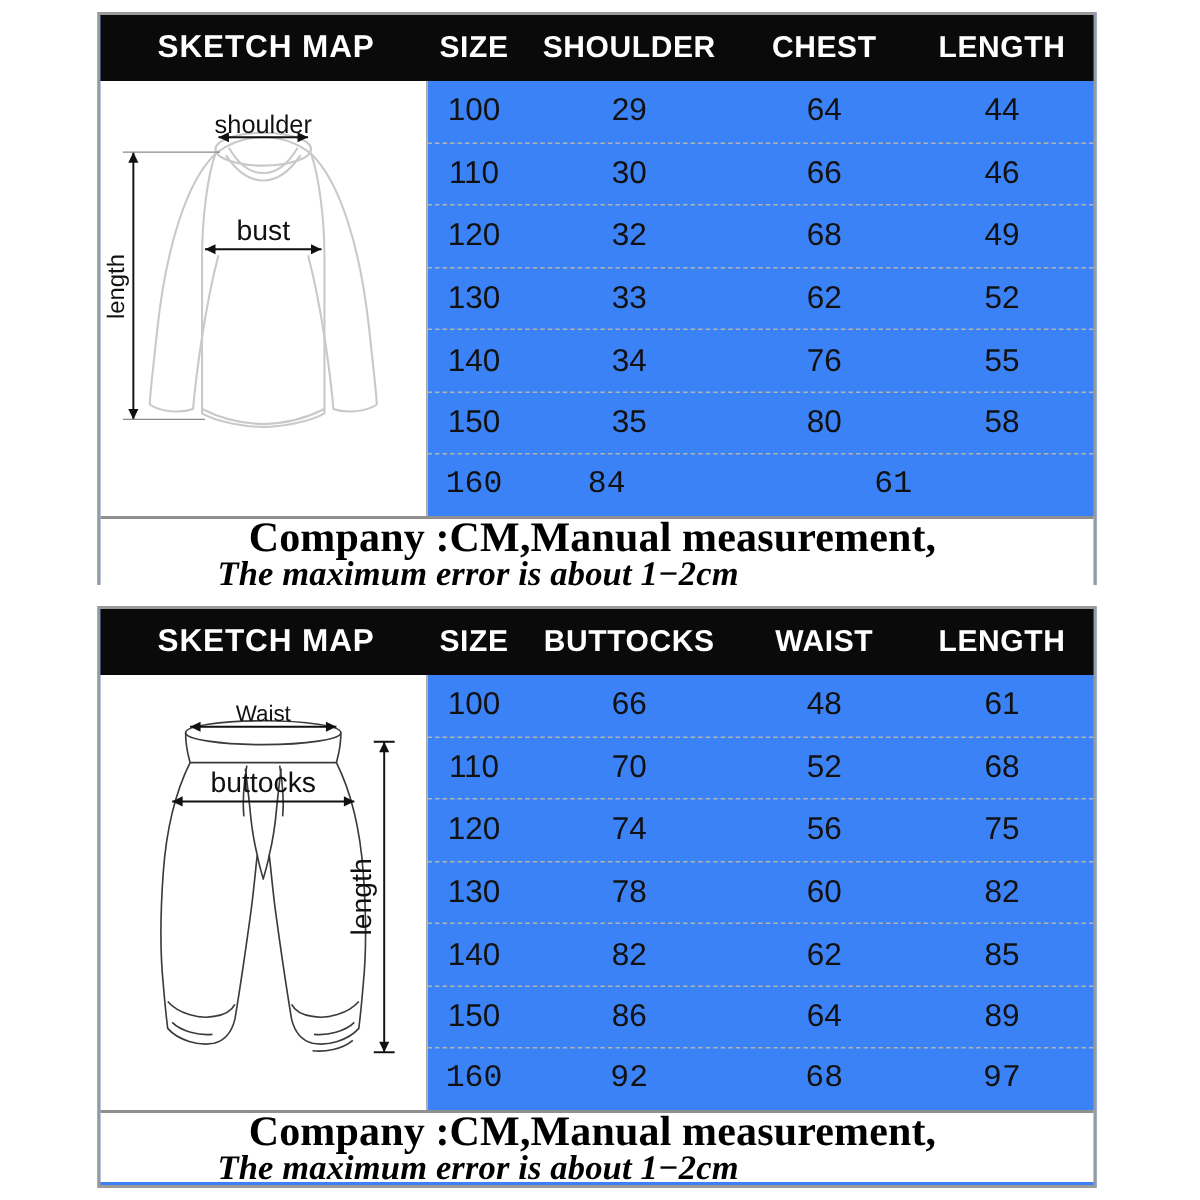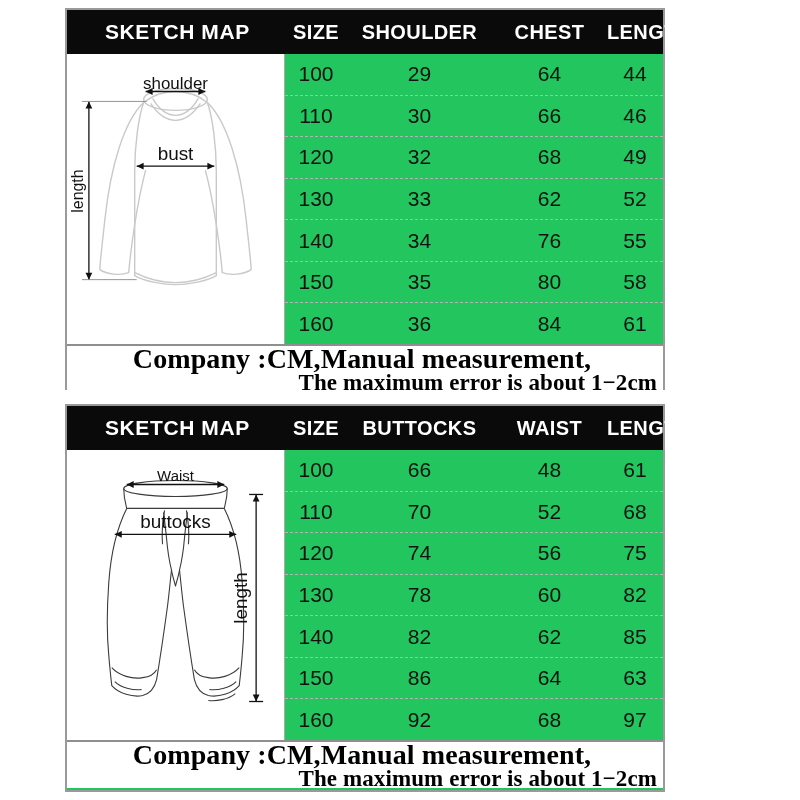--- a/index.html
+++ b/index.html
@@ -12,23 +12,23 @@
   }
   .page{
     position:relative;
     width:800px;height:800px;
     background:#ffffff;
   }
   
   .chart{
     position:absolute;
     left:65px;
-    width:600px;
+    width:666px;
     border:2px solid #9a9a9a;
-    background:#22c55e;
+    background:#3b82f6;
     box-sizing:border-box;
   }
   #chart-top{top:8px;height:382px;}
   #chart-bottom{top:404px;height:388px;}
 
   
   .hdr{
     position:relative;
     height:44px;
     background:#0a0a0a;
@@ -88,21 +88,21 @@
     display:flex;
     flex-direction:column;
   }
   .row{
     flex:1 1 0;
     display:flex;
     align-items:center;
     border-bottom:1.5px dashed #b3b3b3;
     box-sizing:border-box;
   }
-  .row:last-child{border-bottom:none;}
+  .row:last-child{border-bottom:none;font-family:Liberation Mono, monospace;}
   .row .c{
     text-align:center;
     font-size:21px;
     color:#111111;
     font-weight:400;
     white-space:nowrap;
   }
 
   
   .note{
@@ -119,24 +119,25 @@
     font-size:28px;
     font-weight:700;
     text-align:center;
     line-height:24px;
     letter-spacing:.1px;
     margin-left:-6px;
   }
   .note .l2{
     font-size:23px;
     font-weight:700;
-    text-align:right;
+    text-align:left;
     line-height:24px;
     letter-spacing:.1px;
     margin-left:72px;
+    font-style:italic;
   }
 </style>
 </head>
 <body>
 
 <div class="page">
 
   <div class="chart" id="chart-top">
 
     <div class="hdr">
@@ -231,21 +232,20 @@
           <div class="c c-c">55</div>
         </div>
         <div class="row">
           <div class="c c-size">150</div>
           <div class="c c-a">35</div>
           <div class="c c-b">80</div>
           <div class="c c-c">58</div>
         </div>
         <div class="row">
           <div class="c c-size">160</div>
-          <div class="c c-a">36</div>
           <div class="c c-b">84</div>
           <div class="c c-c">61</div>
         </div>
       </div>
 
     </div>
 
     <div class="note">
       <div class="l1">Company :CM,Manual measurement,</div>
       <div class="l2">The maximum error is about 1−2cm</div>
@@ -352,21 +352,21 @@
         <div class="row">
           <div class="c c-size">140</div>
           <div class="c c-a">82</div>
           <div class="c c-b">62</div>
           <div class="c c-c">85</div>
         </div>
         <div class="row">
           <div class="c c-size">150</div>
           <div class="c c-a">86</div>
           <div class="c c-b">64</div>
-          <div class="c c-c">63</div>
+          <div class="c c-c">89</div>
         </div>
         <div class="row">
           <div class="c c-size">160</div>
           <div class="c c-a">92</div>
           <div class="c c-b">68</div>
           <div class="c c-c">97</div>
         </div>
       </div>
 
     </div>

